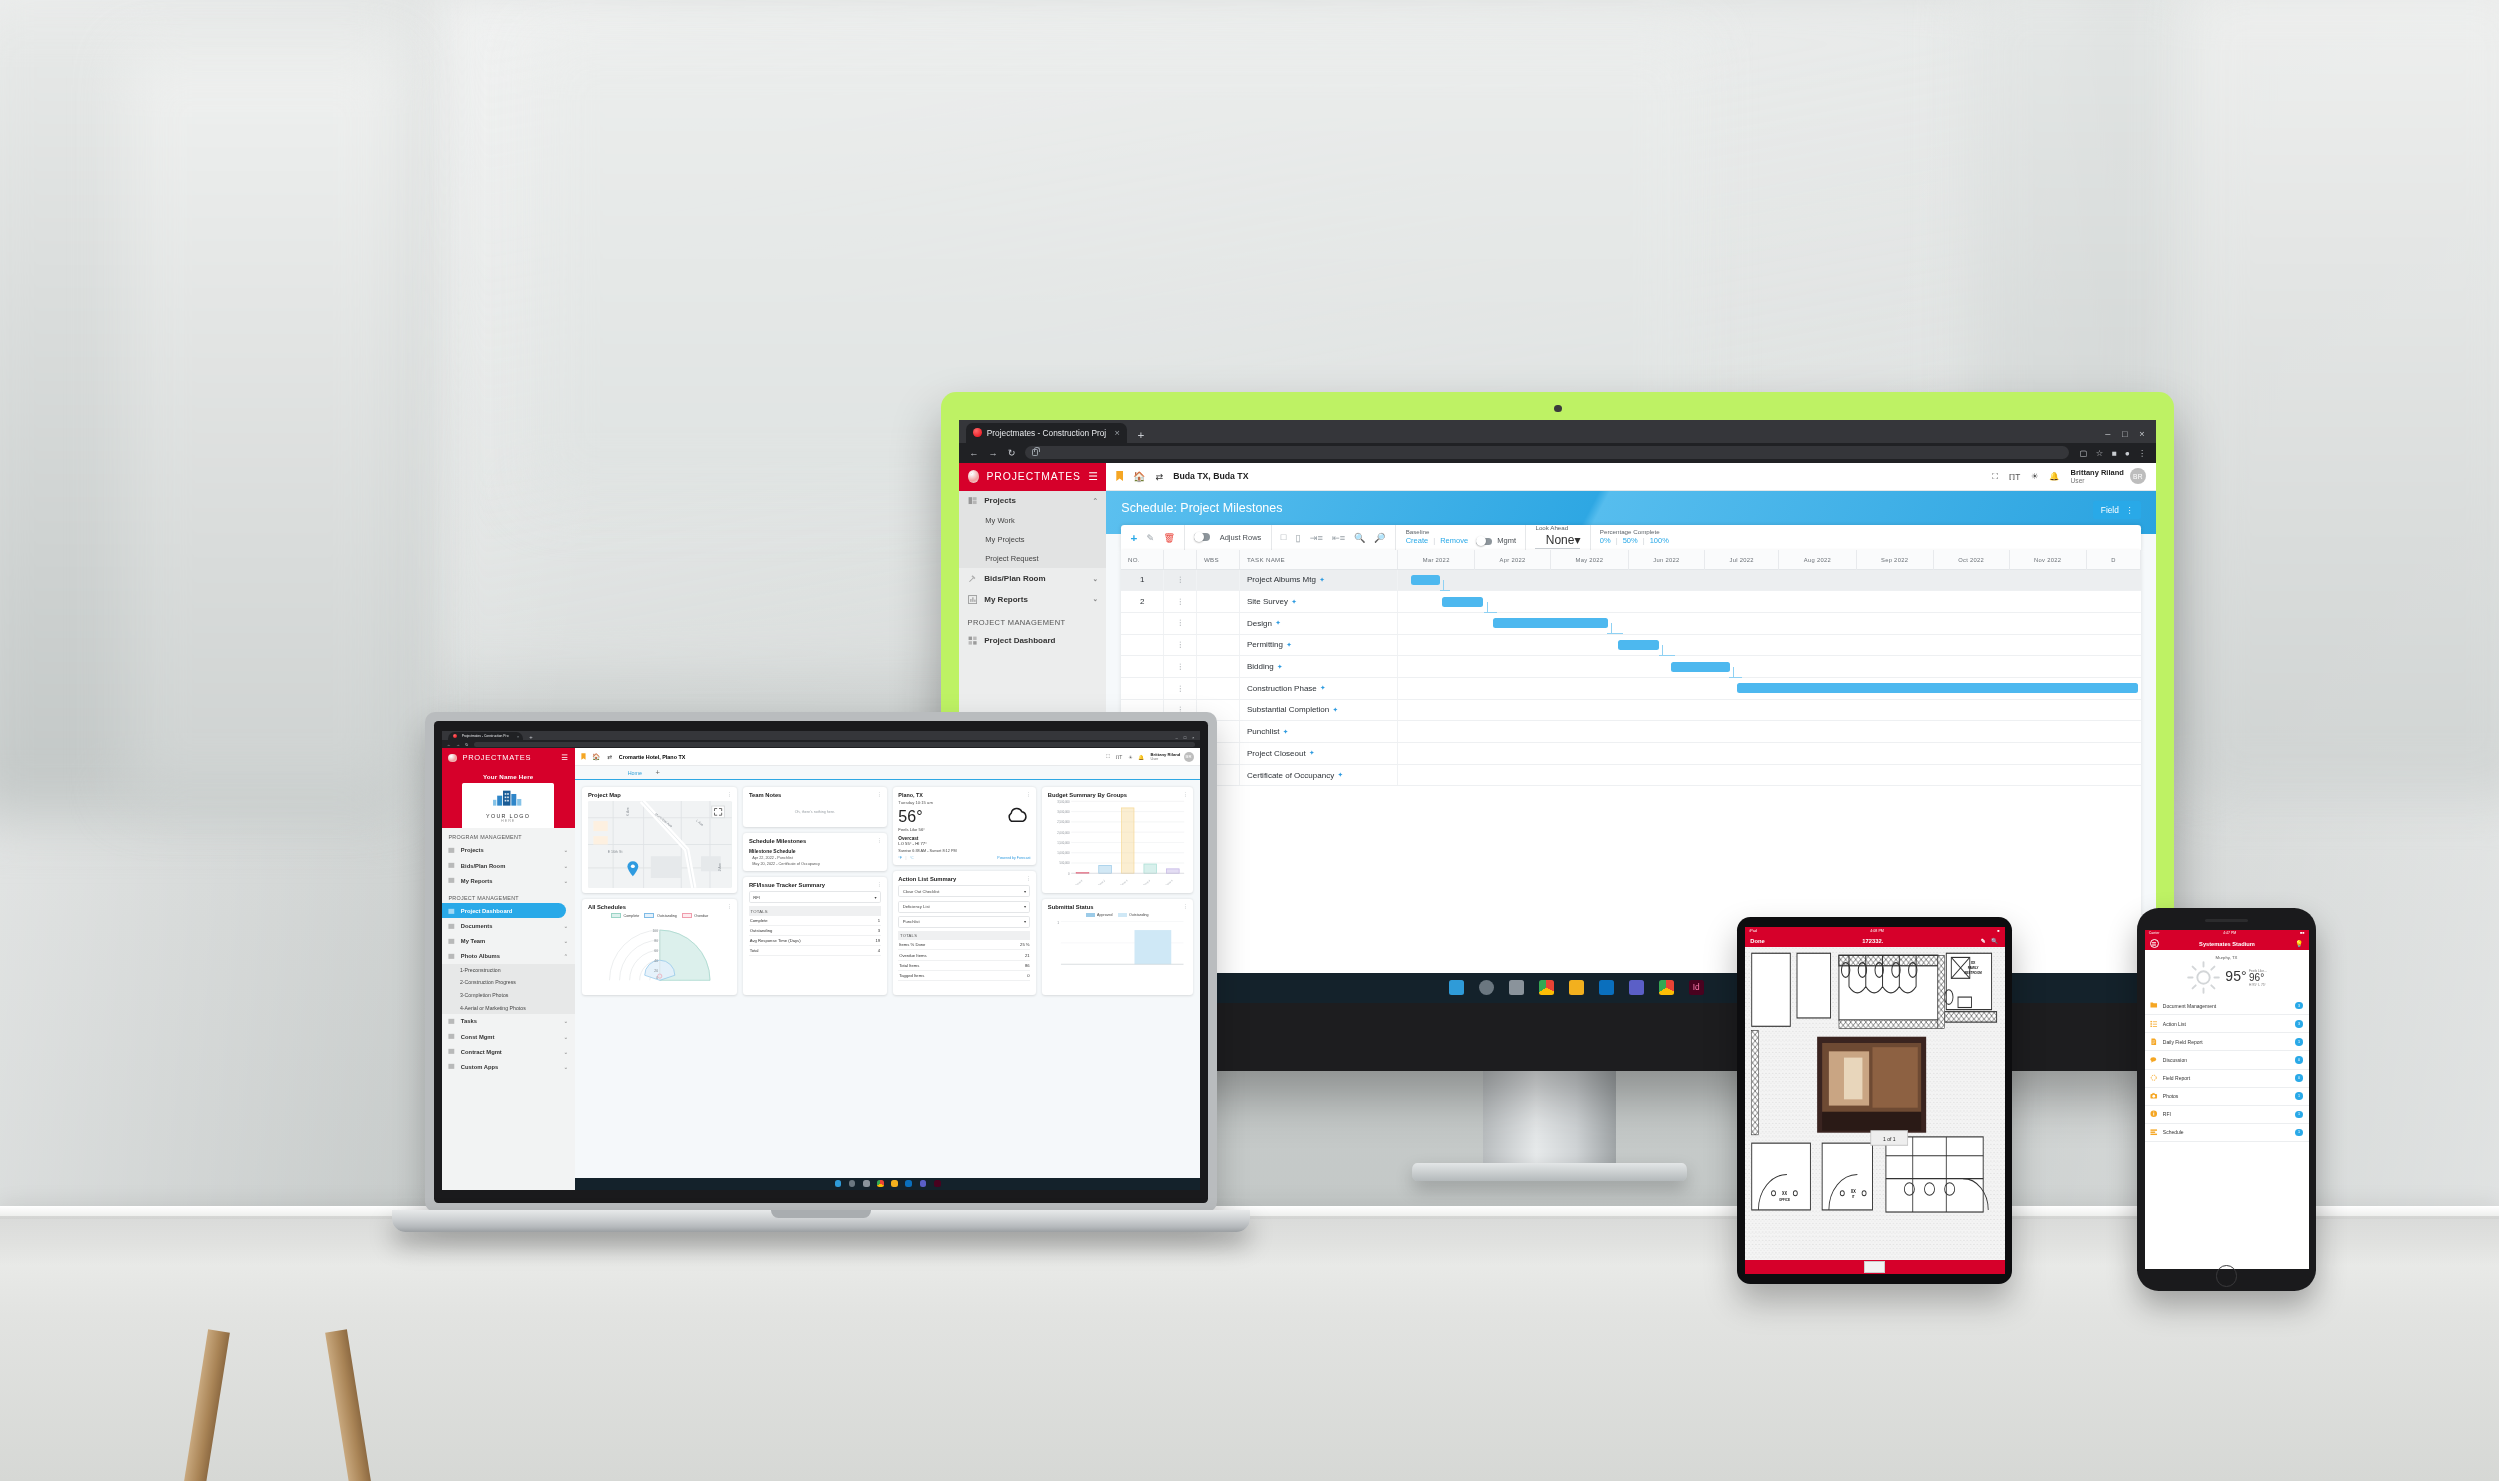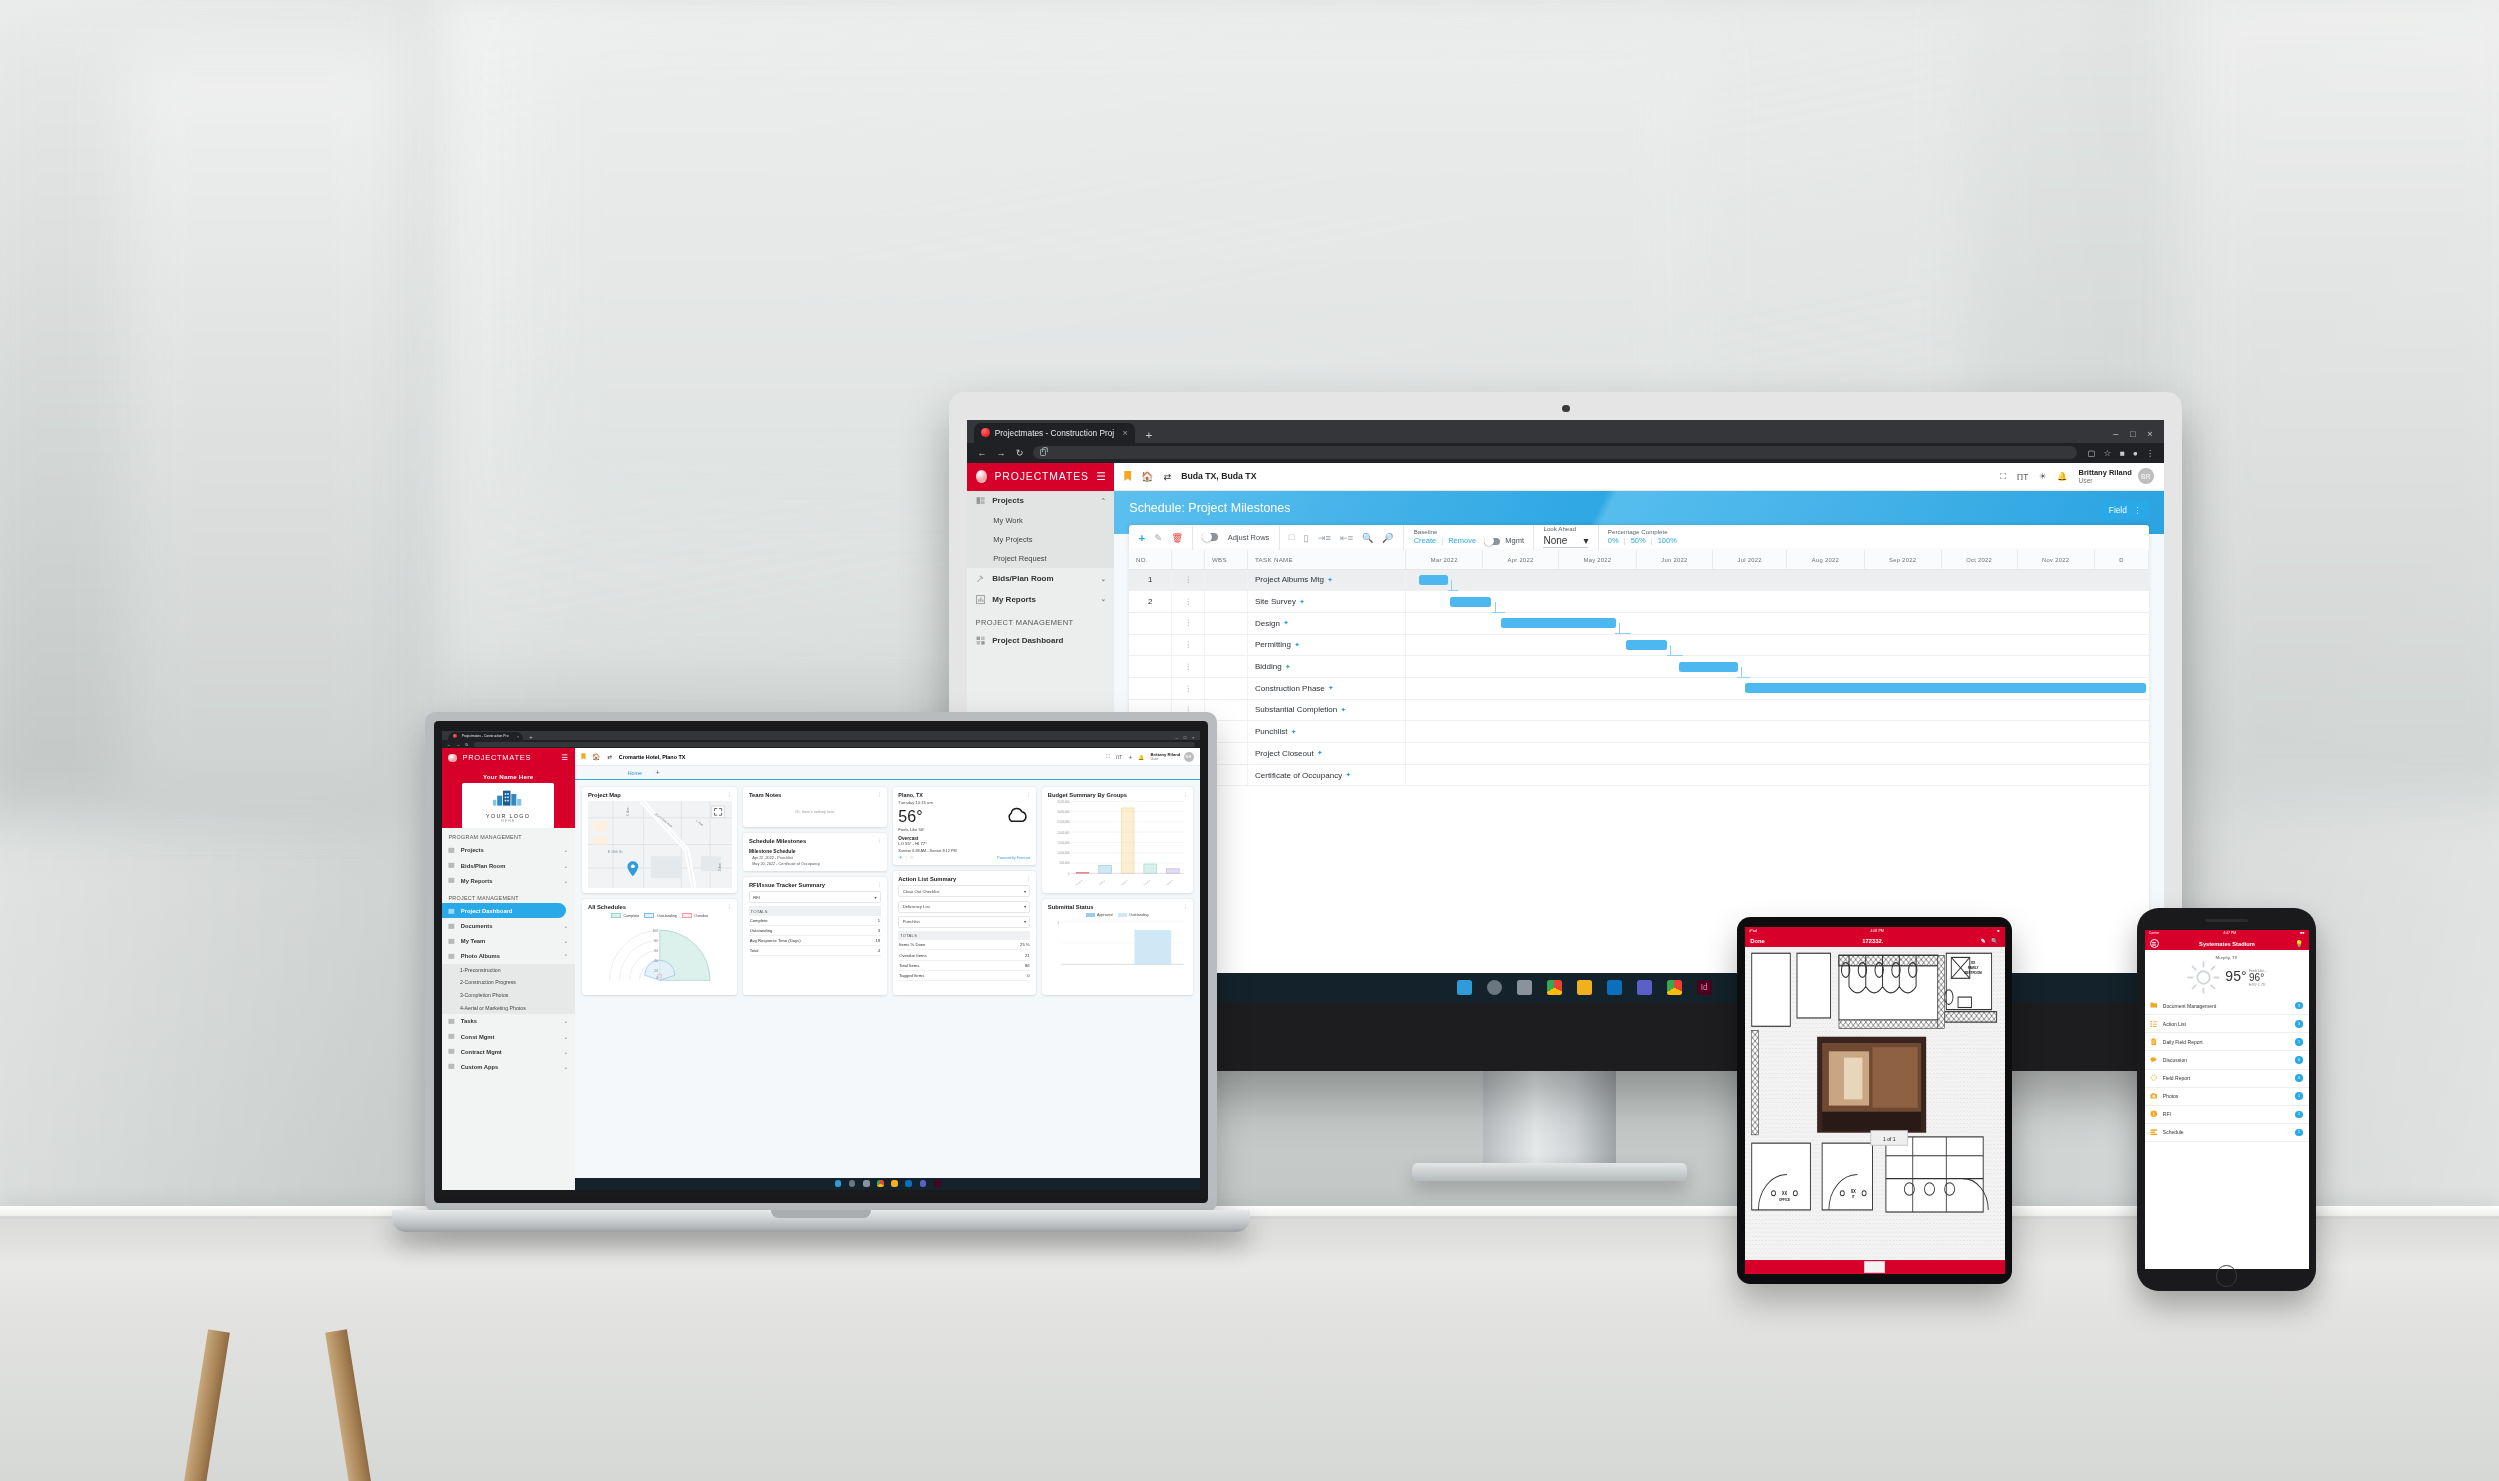--- a/index.html
+++ b/index.html
@@ -42,22 +42,22 @@
   
   :root{
     --pm-red:#d6002a;
     --pm-blue:#29a9e8;
     --pm-blue-dark:#1e94d4;
   }
 
   
   #monitor { position:absolute; left:933px; top:392px; width:1233px; height:292px; }
   .mon-body {
-    position:absolute; left:16px; top:0; width:1233px; height:679px;
-    background:#e5e5e5; border-radius:15px;
+    position:absolute; left:8px; top:0; width:1233px; height:679px;
+    background:#bef264; border-radius:15px;
     box-shadow: 0 25px 50px rgba(0,0,0,0.30);
   }
   .mon-cam { position:absolute; left:50%; top:12.5px; width:7.5px; height:7.5px; margin-left:-3.3px;
     background:#3a3a3c; border-radius:50%; }
   .mon-screen { position:absolute; left:18.3px; top:27.5px; width:1197px; height:583px; background:#fff; overflow:hidden; }
   .mon-chin { position:absolute; left:0; bottom:0; width:1233px; height:68px; background:#1d1d1f; border-radius:0 0 15px 15px; }
   .mon-stand-neck { position:absolute; left:550px; top:679px; width:133px; height:96px;
     background:linear-gradient(90deg,#b9bdbf,#e6e9ea 40%,#cfd3d5 70%,#9fa4a6); }
   .mon-stand-foot { position:absolute; left:479px; top:771px; width:275px; height:18.3px;
     background:linear-gradient(180deg,#e3e6e7,#b4b9bb); border-radius:5px/6.7px;
@@ -120,21 +120,21 @@
   .ctb-ico { color:#9aa2a8; font-size:9.2px; }
   .ctb-plus { color:#29a9e8; font-size:11.7px; font-weight:bold; }
   .ctb-trash { color:#e8392f; font-size:9.2px; }
   .toggle { width:16px;height:7.5px;border-radius:5px;background:#8d959b; position:relative; }
   .toggle:before{content:"";position:absolute;left:0;top:-1.2px;width:10px;height:10px;border-radius:50%;background:#fff;box-shadow:0 0.8px 1.7px rgba(0,0,0,.3);}
   .ctb-lbl { color:#4a4f54; }
   .ctb-stack { display:flex; flex-direction:column; gap:1.7px; line-height:1.1; }
   .ctb-cap { font-size:6.2px; color:#5d6369; }
   .ctb-links { display:flex; gap:5px; align-items:center; color:#29a9e8; font-size:7.5px;}
   .ctb-sep { color:#cfd4d8; }
-  .sel-line { border-bottom:0.8px solid #c8cdd2; min-width:45px; display:flex; justify-content:space-between; color:#333; font-size:10px; padding-bottom:0.8px;}
+  .sel-line { border-bottom:0.8px solid #c8cdd2; min-width:45px; display:flex; justify-content:flex-end; color:#333; font-size:12px; padding-bottom:0.8px;}
   .pct { color:#29a9e8; font-size:7.5px; }
 
   .grid-wrap { position:absolute; left:15px; right:15px; top:87px; bottom:8.3px; background:#fff; overflow:hidden;
     box-shadow:0 0.8px 4.2px rgba(0,0,0,0.10); }
   .grid-head { display:flex; height:20px; background:#fafbfc; border-bottom:0.8px solid #e3e6e9; font-size:6.2px; color:#6a7076; letter-spacing:0.3px;}
   .gh { display:flex; align-items:center; padding:0 6.7px; border-right:0.8px solid #e8eaed; }
   .grid-row { display:flex; height:21.7px; border-bottom:0.8px solid #eef0f2; font-size:8px; color:#2c3136; align-items:stretch; }
   .grid-row.alt { background:#eceef0; }
   .gc { display:flex; align-items:center; padding:0 6.7px; border-right:0.8px solid #f0f2f4; }
   .kebab { color:#8a9096; font-size:7.5px; letter-spacing:0; line-height:1; }

